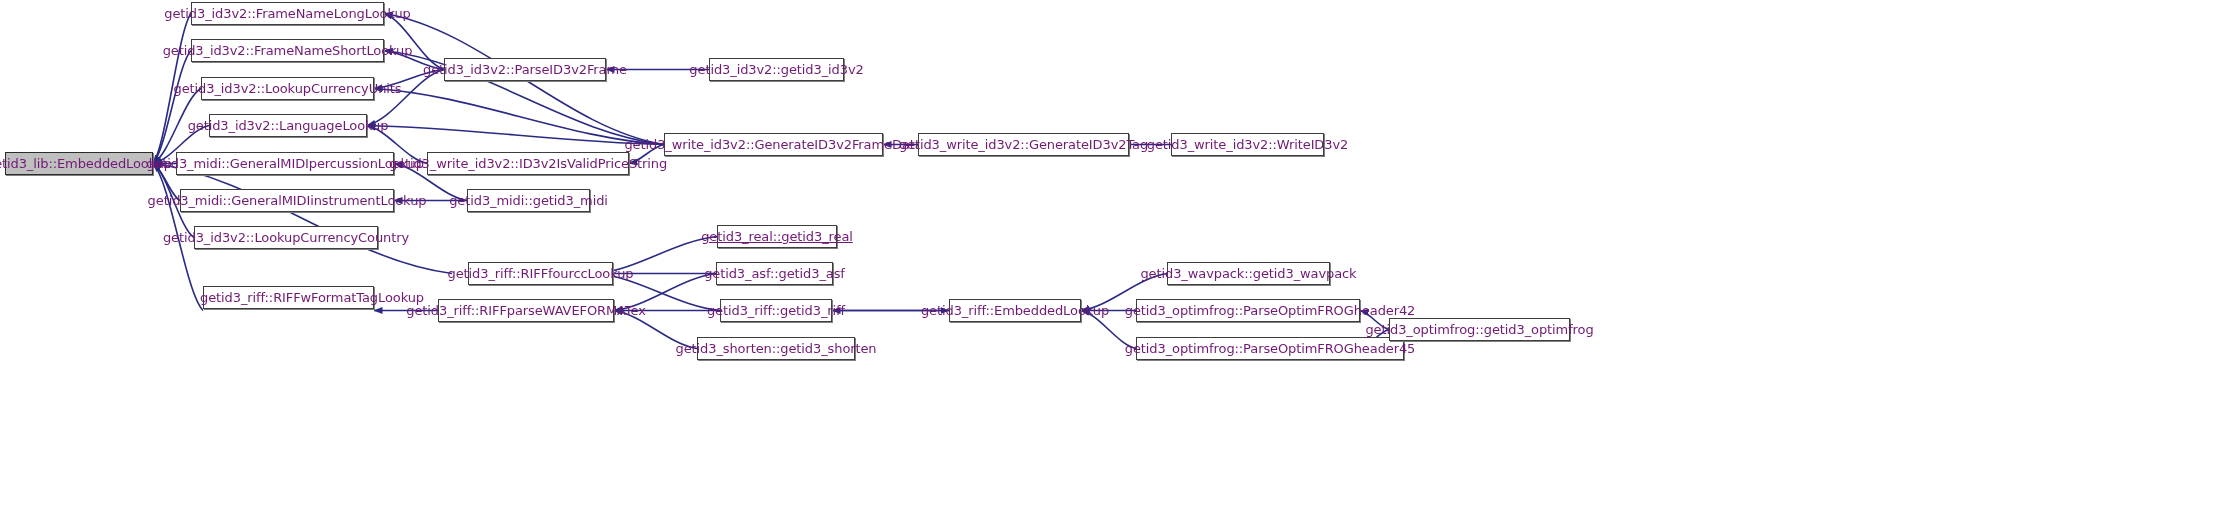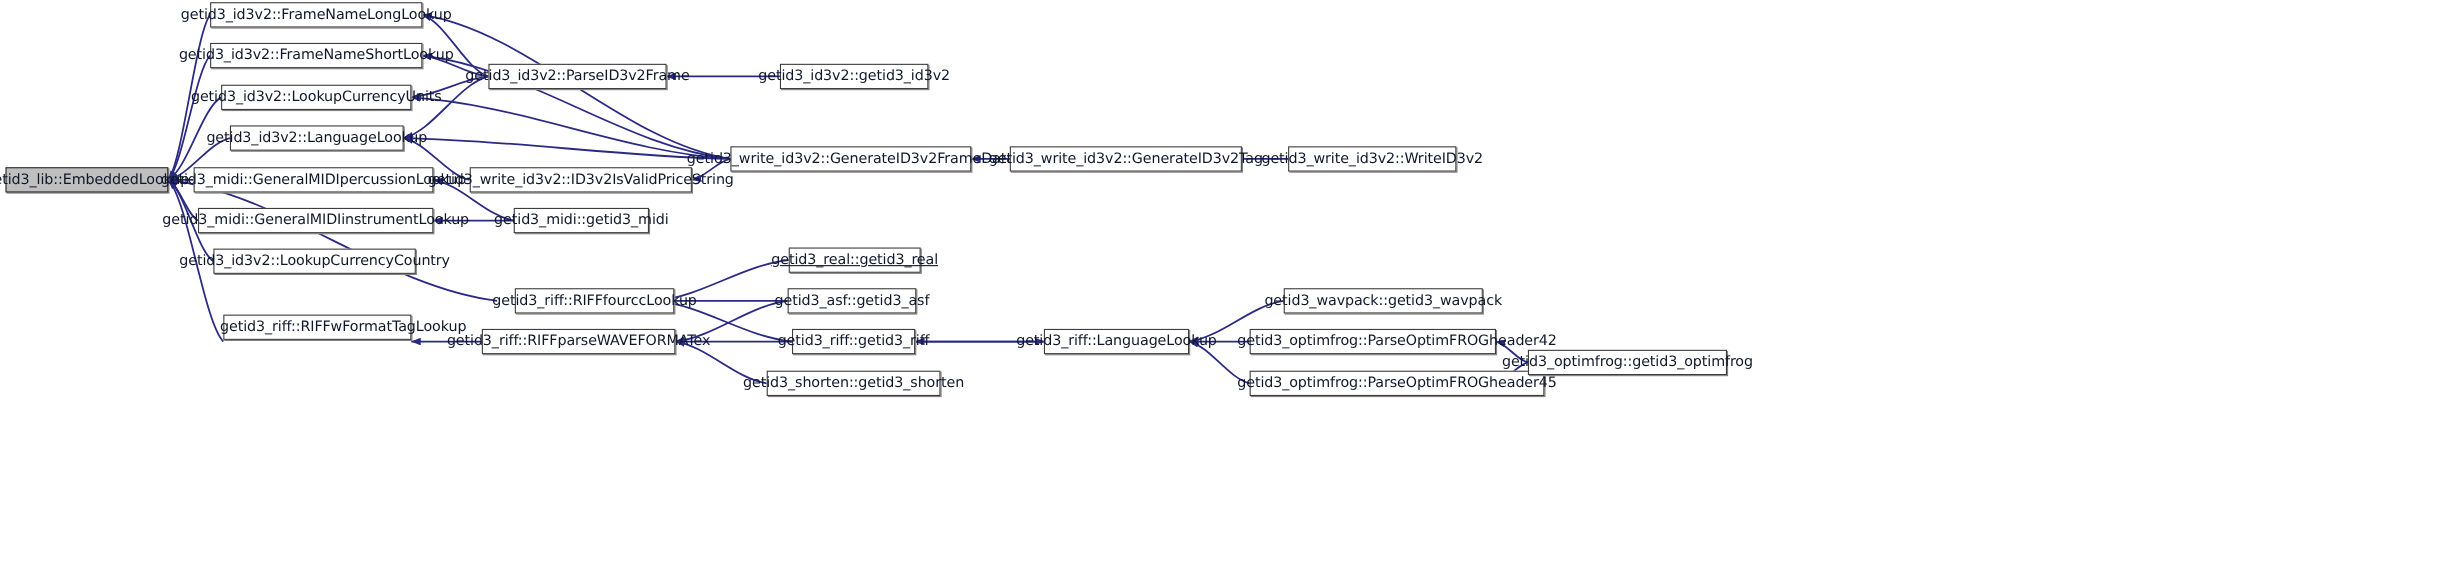--- a/index.html
+++ b/index.html
@@ -16,21 +16,21 @@
     left:0;top:0;
     width:2237px;
     height:517px;
     pointer-events:none;
   }
   .node{
     position:absolute;
     box-sizing:border-box;
     border:1px solid #3d3d3d;
     background:#ffffff;
-    color:#0f172a;
+    color:#701a75;
     font-size:13px;
     line-height:1;
     display:flex;
     align-items:center;
     justify-content:center;
     white-space:nowrap;
     letter-spacing:-0.1px;
     z-index:2;
     box-shadow:1px 1px 0 #808080;
   }
@@ -150,23 +150,23 @@
       <div class="node" style="left: 716px; top: 262px; width: 117px; height: 23px;">
         <span>getid3_asf::getid3_asf</span>
       </div>
       <div class="node" style="left: 720px; top: 299px; width: 112px; height: 23px;">
         <span>getid3_riff::getid3_riff</span>
       </div>
       <div class="node" style="left: 697px; top: 337px; width: 158px; height: 23px;">
         <span>getid3_shorten::getid3_shorten</span>
       </div>
       <div class="node" style="left: 949px; top: 299px; width: 132px; height: 23px;">
-        <span>getid3_riff::LanguageLookup</span>
+        <span>getid3_riff::EmbeddedLookup</span>
       </div>
-      <div class="node" style="left: 1167px; top: 262px; width: 181px; height: 23px;">
+      <div class="node" style="left: 1167px; top: 262px; width: 163px; height: 23px;">
         <span>getid3_wavpack::getid3_wavpack</span>
       </div>
       <div class="node" style="left: 1136px; top: 299px; width: 224px; height: 23px; padding-left: 44px;">
         <span>getid3_optimfrog::ParseOptimFROGheader42</span>
       </div>
       <div class="node" style="left: 1136px; top: 337px; width: 268px; height: 23px;">
         <span>getid3_optimfrog::ParseOptimFROGheader45</span>
       </div>
       <div class="node" style="left: 1389px; top: 318px; width: 181px; height: 23px;">
         <span>getid3_optimfrog::getid3_optimfrog</span>

